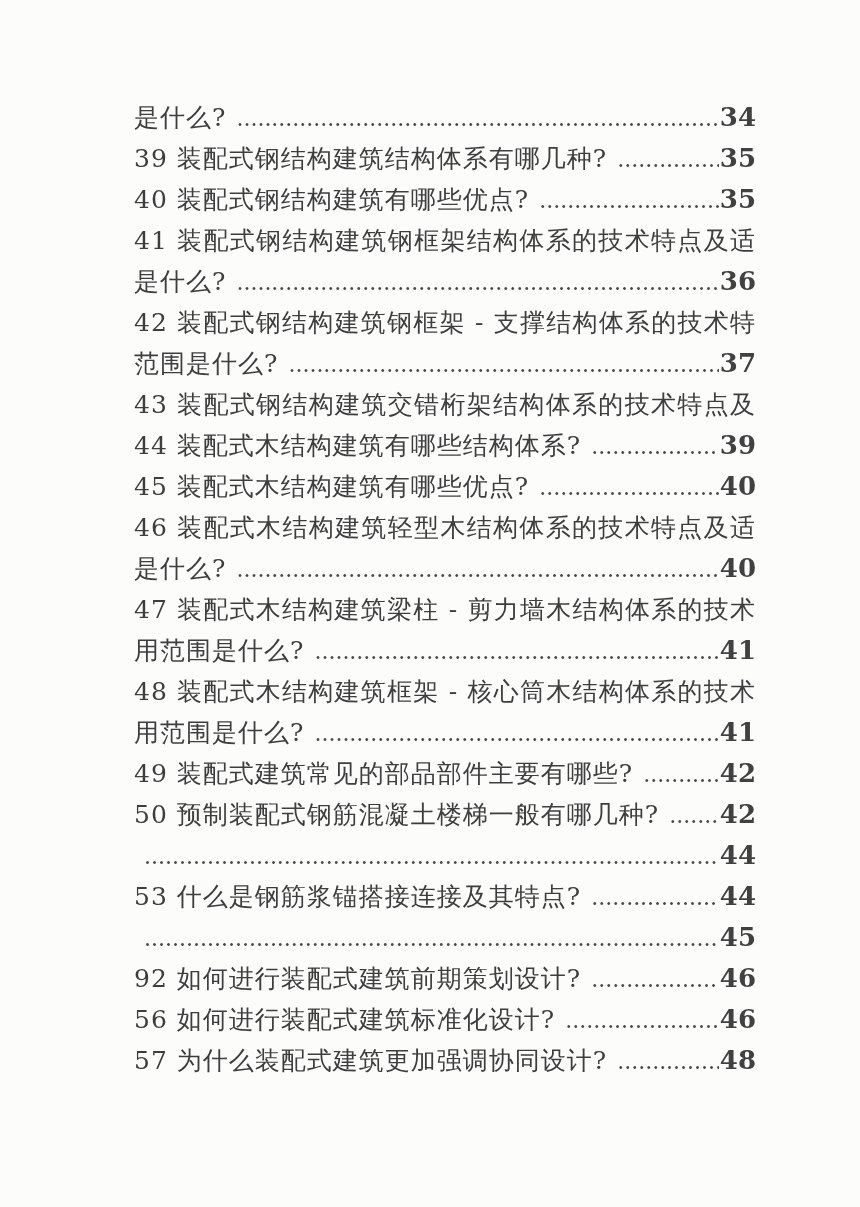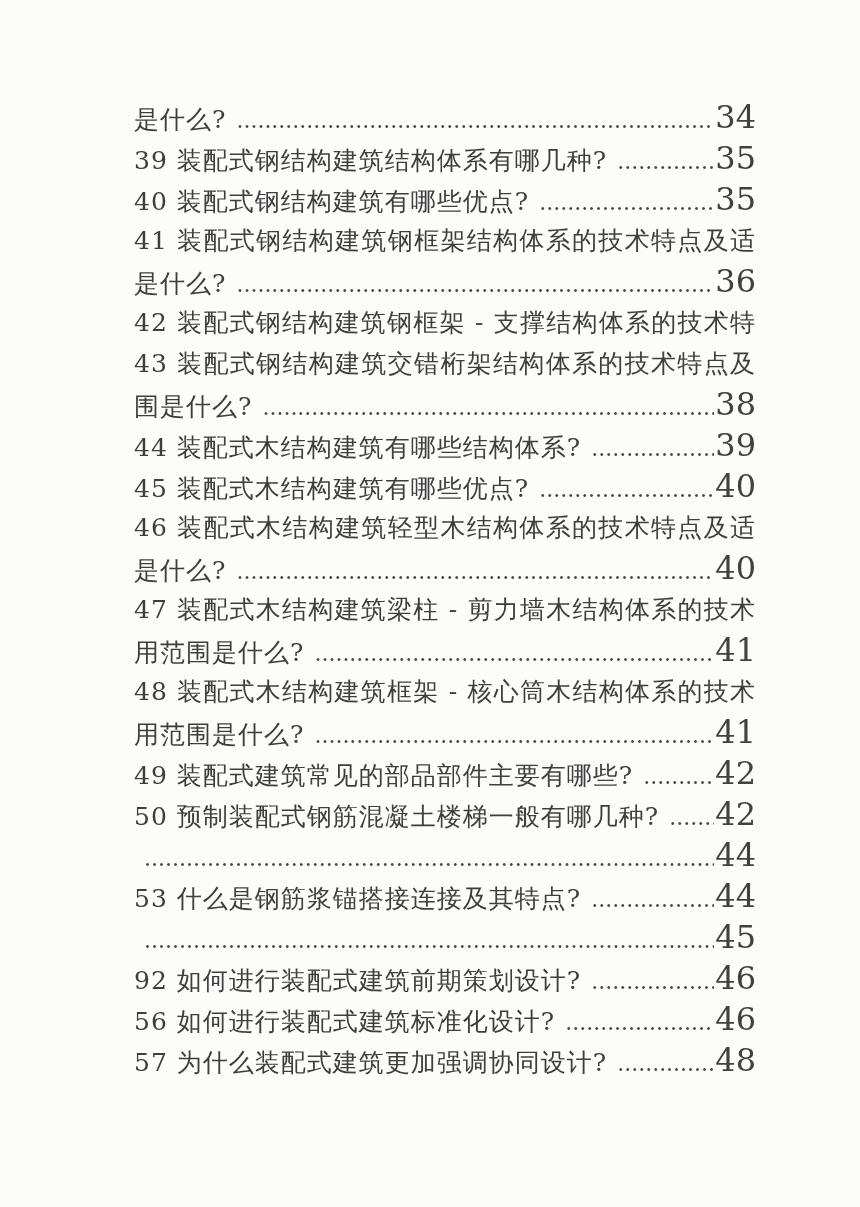--- a/index.html
+++ b/index.html
@@ -58,23 +58,24 @@
     margin-right: 1px;
     font-size: 22px;
     color: #474747;
   }
   .leader::after {
     content: "................................................................................................................................................................";
     letter-spacing: 0px;
   }
   .pnum {
     flex: 0 0 auto;
-    font-size: 32px;
+    font-size: 26px;
     letter-spacing: 0;
     color: #414141;
+    font-weight: bold;
   }
 </style>
 </head>
 <body>
 
 <div class="doc-page">
   <div class="toc" id="toc">
       <div class="entry">
         <div class="tline last">
           <span class="ttext">是什么?</span>
@@ -99,28 +100,28 @@
       <div class="entry">
         <div class="tline just">41 装配式钢结构建筑钢框架结构体系的技术特点及适用范围</div>
         <div class="tline last">
           <span class="ttext">是什么?</span>
           <span class="leader"></span>
           <span class="pnum">36</span>
         </div>
       </div>
       <div class="entry">
         <div class="tline just">42 装配式钢结构建筑钢框架 - 支撑结构体系的技术特点及适用</div>
+        <div class="tline last">
+          <span class="ttext">范围是什么?</span>
+          <span class="leader"></span>
+          <span class="pnum">37</span>
+        </div>
       </div>
       <div class="entry">
         <div class="tline just">43 装配式钢结构建筑交错桁架结构体系的技术特点及适用范</div>
-        <div class="tline last">
-          <span class="ttext">围是什么?</span>
-          <span class="leader"></span>
-          <span class="pnum">38</span>
-        </div>
       </div>
       <div class="entry">
         <div class="tline last">
           <span class="ttext">44 装配式木结构建筑有哪些结构体系?</span>
           <span class="leader"></span>
           <span class="pnum">39</span>
         </div>
       </div>
       <div class="entry">
         <div class="tline last">

